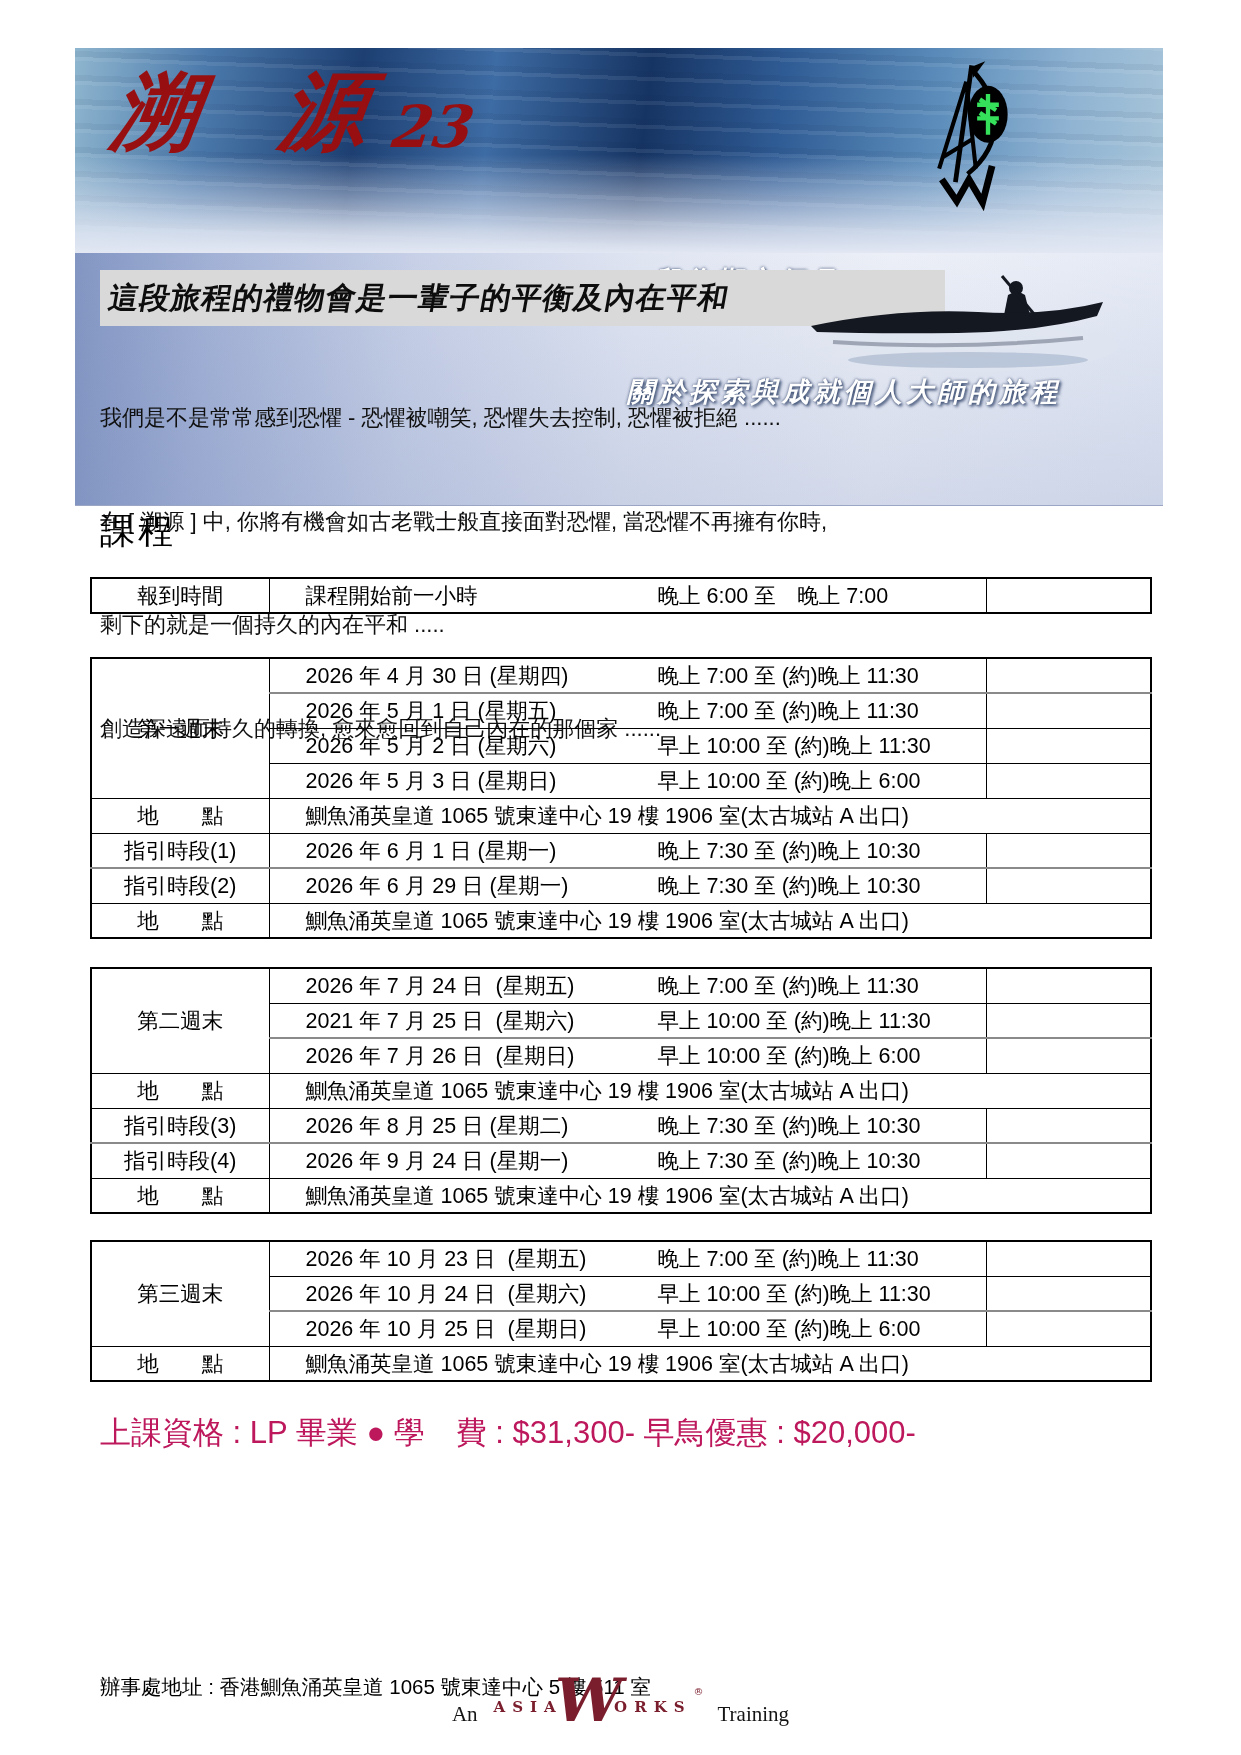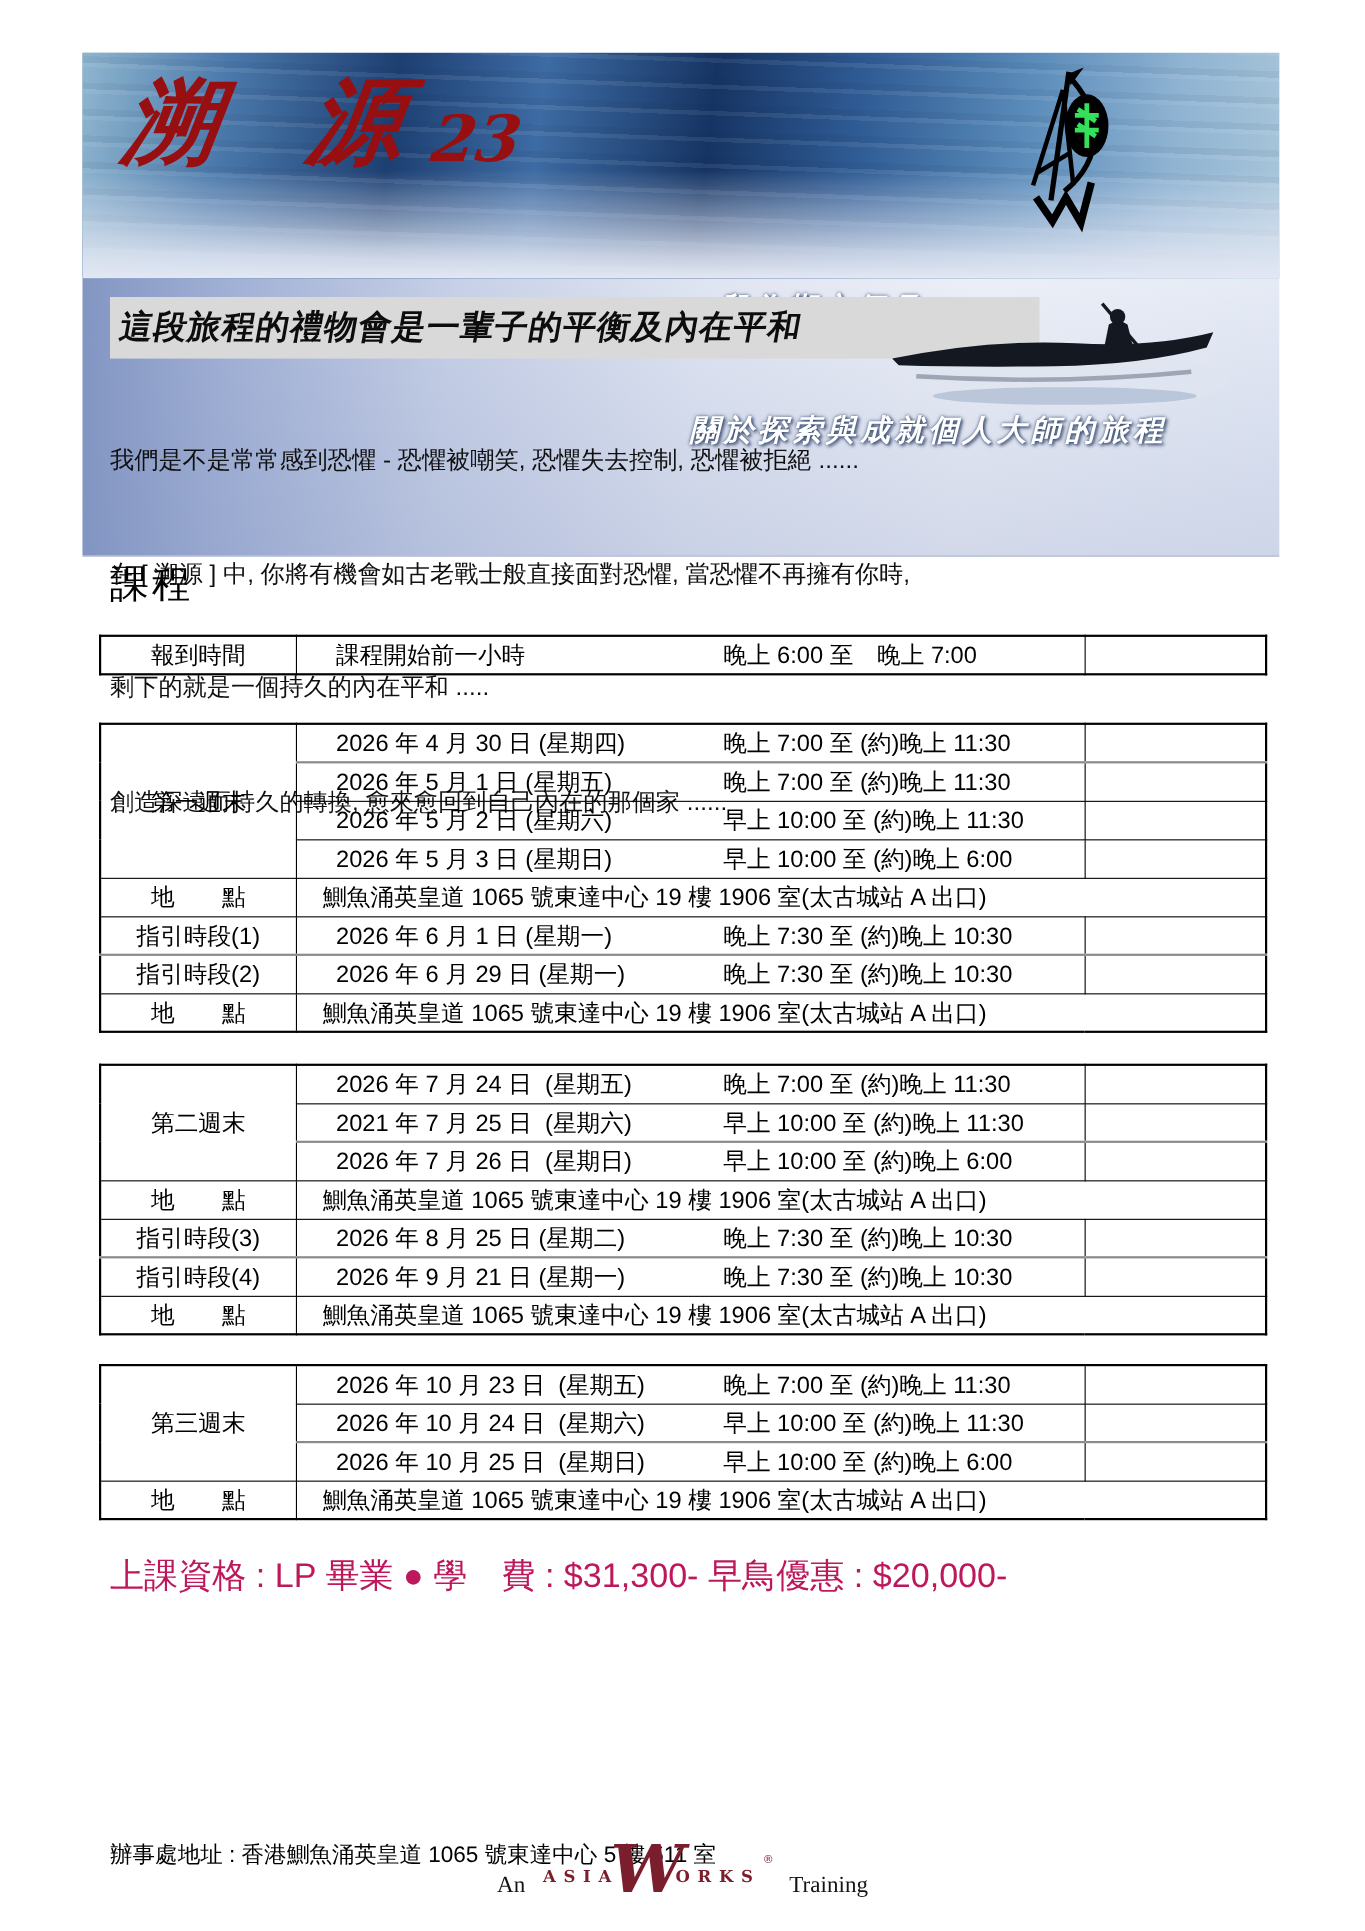--- a/index.html
+++ b/index.html
@@ -52,21 +52,21 @@
     font-weight:normal; font-size:35px; letter-spacing:3px; color:#000; }
 
   
   table.sched { position:absolute; left:90px; width:1060px; border-collapse:collapse;
     table-layout:fixed; border:2px solid #000; font-size:21.5px; color:#000; }
   col.c1 { width:178px; } col.c2 { width:717px; } col.c3 { width:165px; }
   table.sched td { border:1px solid #000; height:35px; vertical-align:middle; white-space:pre; overflow:hidden; }
   td.lbl { text-align:center; }
   td.main { padding-left:36px; border-right:none; }
   td.tail { border-left:1px solid #8a8a8a; }
-  td.info { padding-left:24px; }
+  td.info { padding-left:36px; }
   tr.sep td { border-top:2.5px solid #8a8a8a;margin-top:12px; }
   span.date { display:inline-block; min-width:352px; }
   .t0 { top:577px; } .t0 td { height:40px; }
   .t1 { top:657px; }
   .t2 { top:967px; }
   .t3 { top:1240px; }
 
   
   .fee { position:absolute; left:100px; top:1412px; font-size:31px; color:#be185d; white-space:pre; }
   .contact { position:absolute; left:100px; top:1594px; font-size:20.5px; line-height:37px; color:#000; white-space:pre; }
@@ -207,21 +207,21 @@
           <td class="lbl" rowspan="1">地　　點</td>
           <td class="info" colspan="2">鰂魚涌英皇道 1065 號東達中心 19 樓 1906 室(太古城站 A 出口)</td>
         </tr>
         <tr>
           <td class="lbl" rowspan="1">指引時段(3)</td>
           <td class="main"><span class="date">2026 年 8 月 25 日 (星期二)</span><span class="time">晚上 7:30 至 (約)晚上 10:30</span></td>
           <td class="tail"></td>
         </tr>
         <tr class="sep">
           <td class="lbl" rowspan="1">指引時段(4)</td>
-          <td class="main"><span class="date">2026 年 9 月 21 日 (星期一)</span><span class="time">晚上 7:30 至 (約)晚上 10:30</span></td>
+          <td class="main"><span class="date">2026 年 9 月 24 日 (星期一)</span><span class="time">晚上 7:30 至 (約)晚上 10:30</span></td>
           <td class="tail"></td>
         </tr>
         <tr>
           <td class="lbl" rowspan="1">地　　點</td>
           <td class="info" colspan="2">鰂魚涌英皇道 1065 號東達中心 19 樓 1906 室(太古城站 A 出口)</td>
         </tr>
       </tbody>
     </table>
   <table class="sched t3">
     <colgroup>

